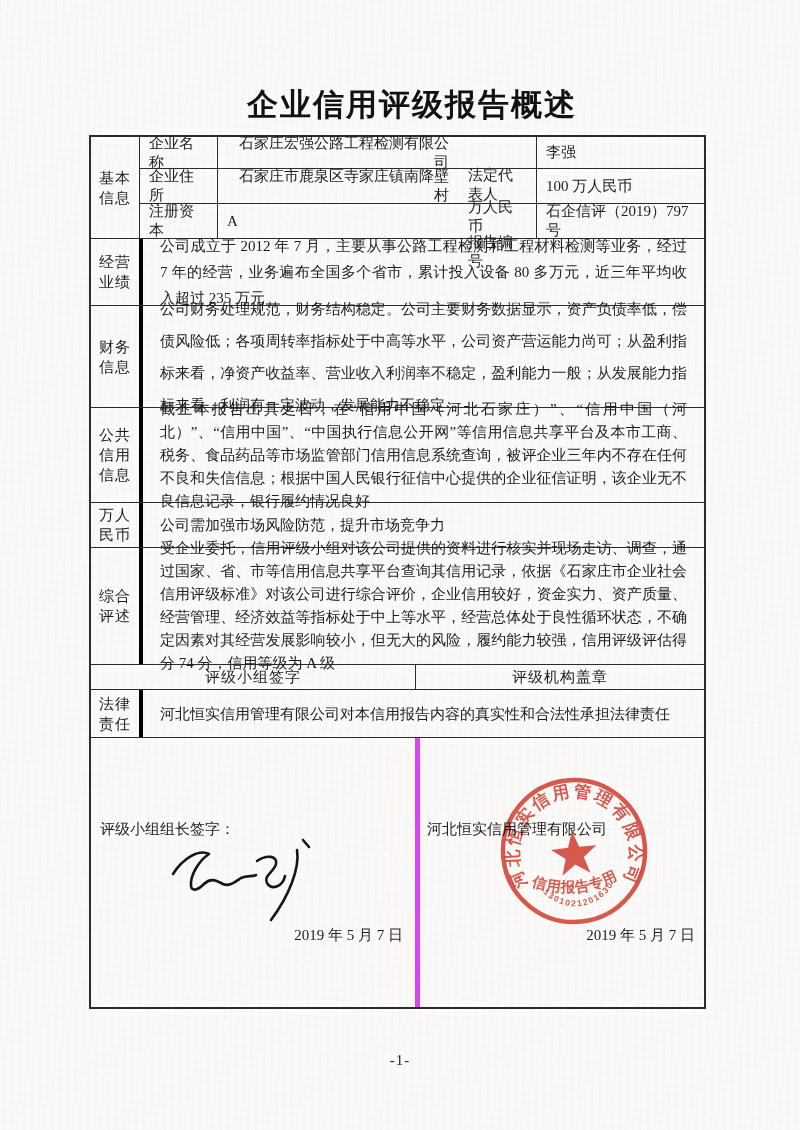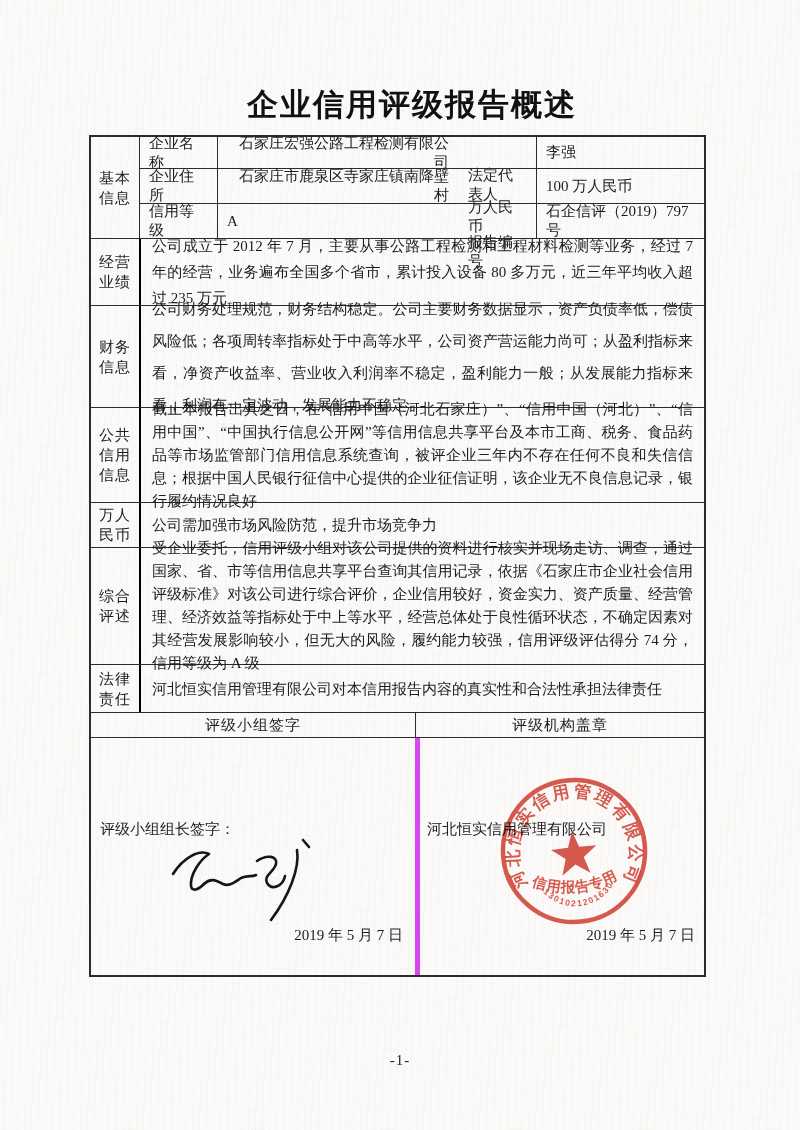--- a/index.html
+++ b/index.html
@@ -30,22 +30,22 @@
   }
   .tbl * { box-sizing:border-box; }
   .row { display:flex; border-top:1px solid #2b2b2b; }
   .row.first { border-top:none; }
   .sec-h {
     flex:none; width:48px; display:flex; align-items:center; justify-content:center;
     text-align:center; padding:16px 6px; line-height:20px;
     word-break:break-all; letter-spacing:1px;
   }
   .content-cell {
-    flex:1; border-left:2px solid #000000; display:flex; align-items:center;
-    padding:2px 11px;
+    flex:1; border-left:4px solid #000000; display:flex; align-items:center;
+    padding:2px 17px;
   }
   .content-cell p { margin:0; text-align:justify; }
   .lh26 p{ line-height:26px; } .lh25 p{ line-height:32px; }
   .lh23 p{ line-height:23px; } .lh20 p{ line-height:20px; }
   .center-line p { text-align:center; }
   
   .basic-grid { flex:1; display:flex; flex-direction:column; }
   .b-row { display:flex; border-top:1px solid #2b2b2b; }
   .b-row.first { border-top:none; }
   .b-row > div { border-left:1px solid #2b2b2b; display:flex; align-items:center; padding:0 9px; }
@@ -54,21 +54,21 @@
   .b-label2 { flex:none; width:78px;margin-top:48px; }
   .b-val2   { flex:1; }
   .h31{height:31px;} .h35{height:35px;}
   .h67{height:67px;} .h102{height:102px;} .h95{height:95px;} .h45{height:45px;}
   .h117{height:117px;} .h42{height:42px;} .h48{height:48px;}
   
   .sig-head { height:25px; }
   .sig-head > div { display:flex; align-items:center; justify-content:center; letter-spacing:1px; }
   .sig-left-h  { flex:none; width:324px; }
   .sig-right-h { flex:1; border-left:1px solid #2b2b2b; }
-  .sig-body { height:238px;justify-content:flex-end; }
+  .sig-body { height:270px;justify-content:flex-end; }
   .sig-left  { flex:none; width:324px; position:relative; }
   .sig-right { flex:1; border-left:5px solid #d946ef; position:relative; }
   .leader-label { position:absolute; left:9px; top:82px; }
   .sig-date-l { position:absolute; right:12px; top:188px; }
   .agency-name { position:absolute; left:7px; top:82px; }
   .sig-date-r { position:absolute; right:9px; top:188px; }
   .sign-svg { position:absolute; left:66px; top:96px; }
   .stamp {
     position:absolute; left:79px; top:38px; width:150px; height:150px;
     transform:rotate(-6deg); mix-blend-mode:multiply; opacity:0.9;
@@ -96,21 +96,21 @@
           <div class="b-label2">法定代表人</div>
           <div class="b-val2">李强</div>
         </div>
         <div class="b-row h35">
           <div class="b-label">企业住所</div>
           <div class="b-val">石家庄市鹿泉区寺家庄镇南降壁村</div>
           <div class="b-label2">万人民币</div>
           <div class="b-val2">100 万人民币</div>
         </div>
         <div class="b-row h35">
-          <div class="b-label">信用等级</div>
+          <div class="b-label">注册资本</div>
           <div class="b-val">A</div>
           <div class="b-label2">报告编号</div>
           <div class="b-val2">石企信评（2019）797 号</div>
         </div>
       </div>
     </div>
 
     <div class="row h67">
       <div class="sec-h">经营业绩</div>
       <div class="content-cell lh26">
@@ -140,30 +140,30 @@
     </div>
 
     <div class="row h117">
       <div class="sec-h">综合评述</div>
       <div class="content-cell lh23">
         <p>受企业委托，信用评级小组对该公司提供的资料进行核实并现场走访、调查，通过国家、省、市等信用信息共享平台查询其信用记录，依据《石家庄市企业社会信用评级标准》对该公司进行综合评价，企业信用较好，资金实力、资产质量、经营管理、经济效益等指标处于中上等水平，经营总体处于良性循环状态，不确定因素对其经营发展影响较小，但无大的风险，履约能力较强，信用评级评估得分 74 分，信用等级为 A 级</p>
       </div>
     </div>
 
 
+    <div class="row sig-head">
+      <div class="sig-left-h">评级小组签字</div>
+      <div class="sig-right-h">评级机构盖章</div>
+    </div>
+
     <div class="row h48">
       <div class="sec-h">法律责任</div>
       <div class="content-cell lh20 center-line">
         <p>河北恒实信用管理有限公司对本信用报告内容的真实性和合法性承担法律责任</p>
       </div>
-    </div>
-
-    <div class="row sig-head">
-      <div class="sig-left-h">评级小组签字</div>
-      <div class="sig-right-h">评级机构盖章</div>
     </div>
 
     <div class="row sig-body">
       <div class="sig-left">
         <span class="leader-label">评级小组组长签字：</span>
         <svg class="sign-svg" width="175" height="95" viewBox="0 0 175 95">
           <g fill="none" stroke="#161616" stroke-width="2.6" stroke-linecap="round" stroke-linejoin="round">
             <path d="M 16,40 C 26,24 42,15 52,20 C 43,26 33,40 34,52 C 35,58 41,56 47,50"></path>
             <path d="M 47,50 C 54,43 60,47 66,50 C 72,53 78,48 84,44 C 90,41 95,43 99,41"></path>
             <path d="M 100,27 C 110,20 121,22 119,30 C 117,38 106,42 110,49 C 115,57 126,52 128,42"></path>

